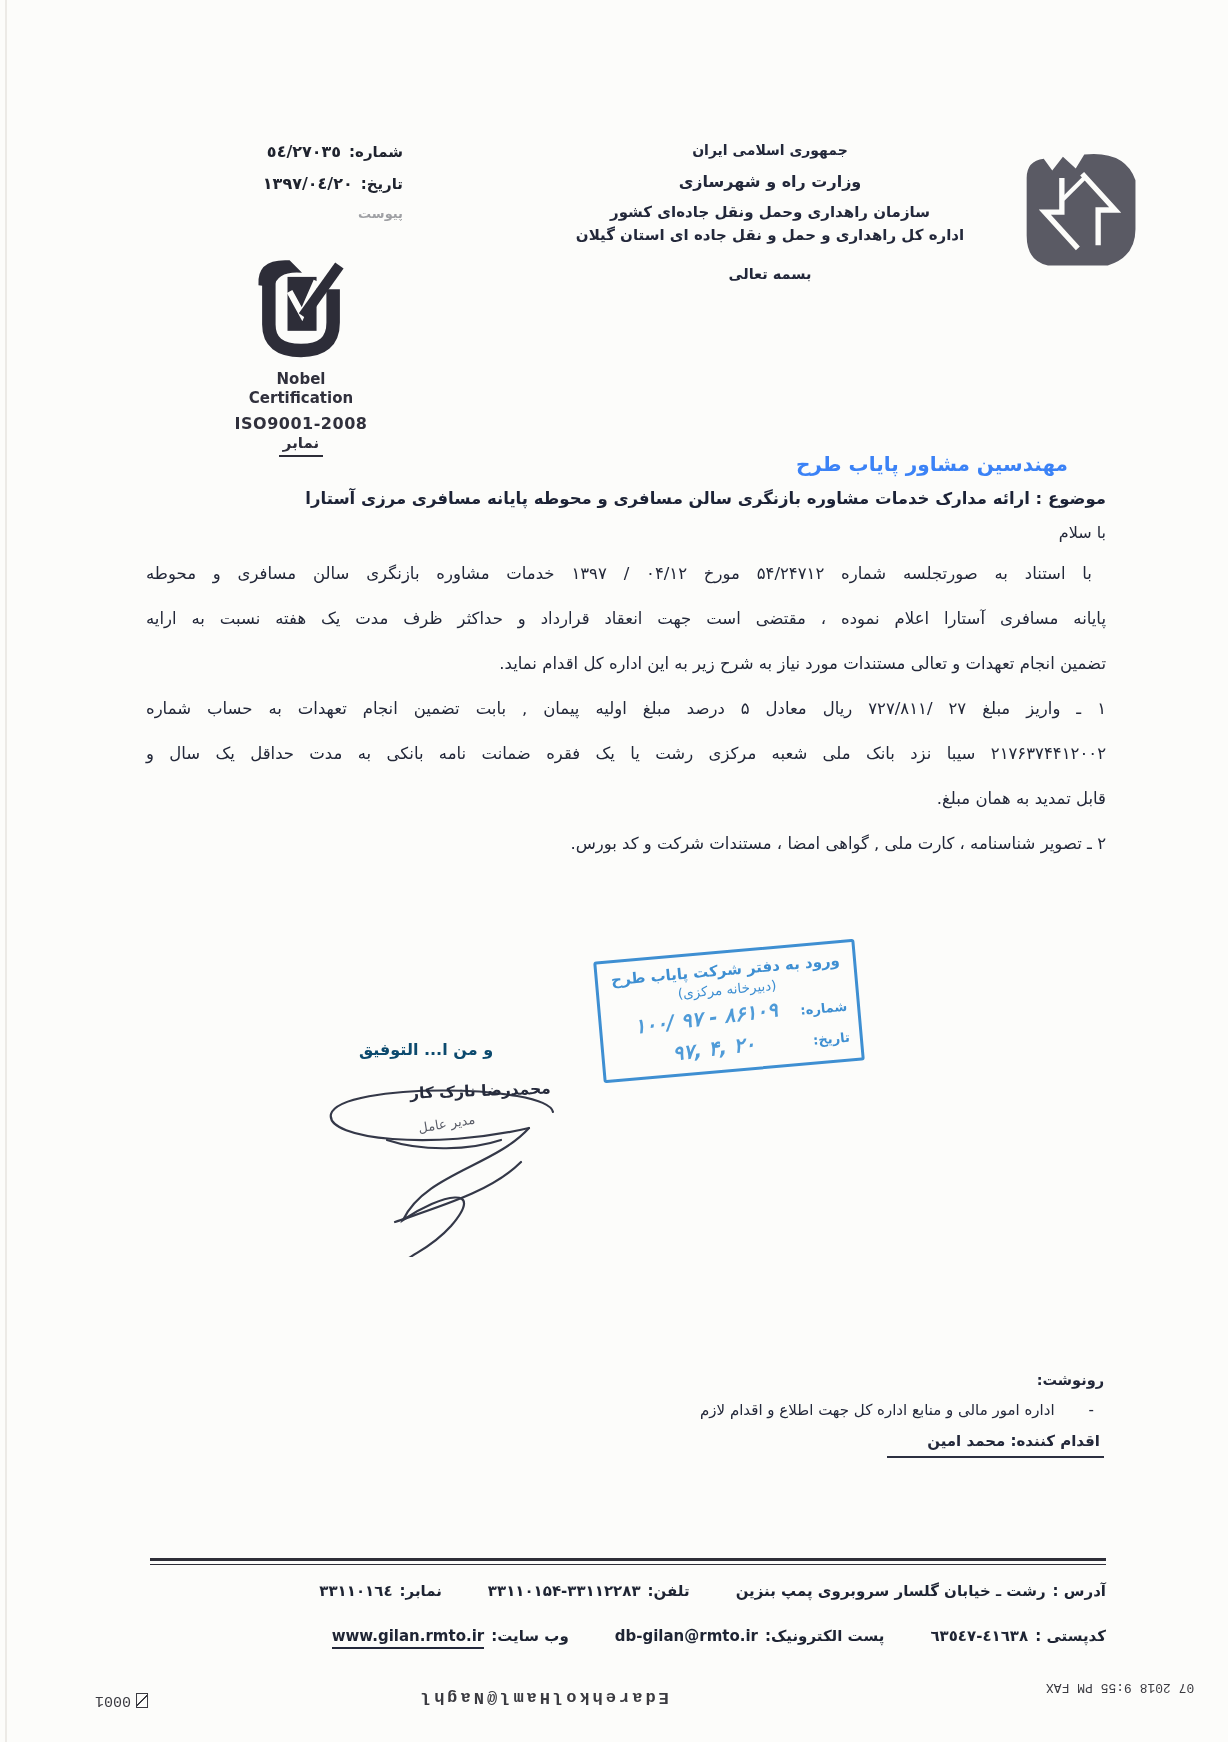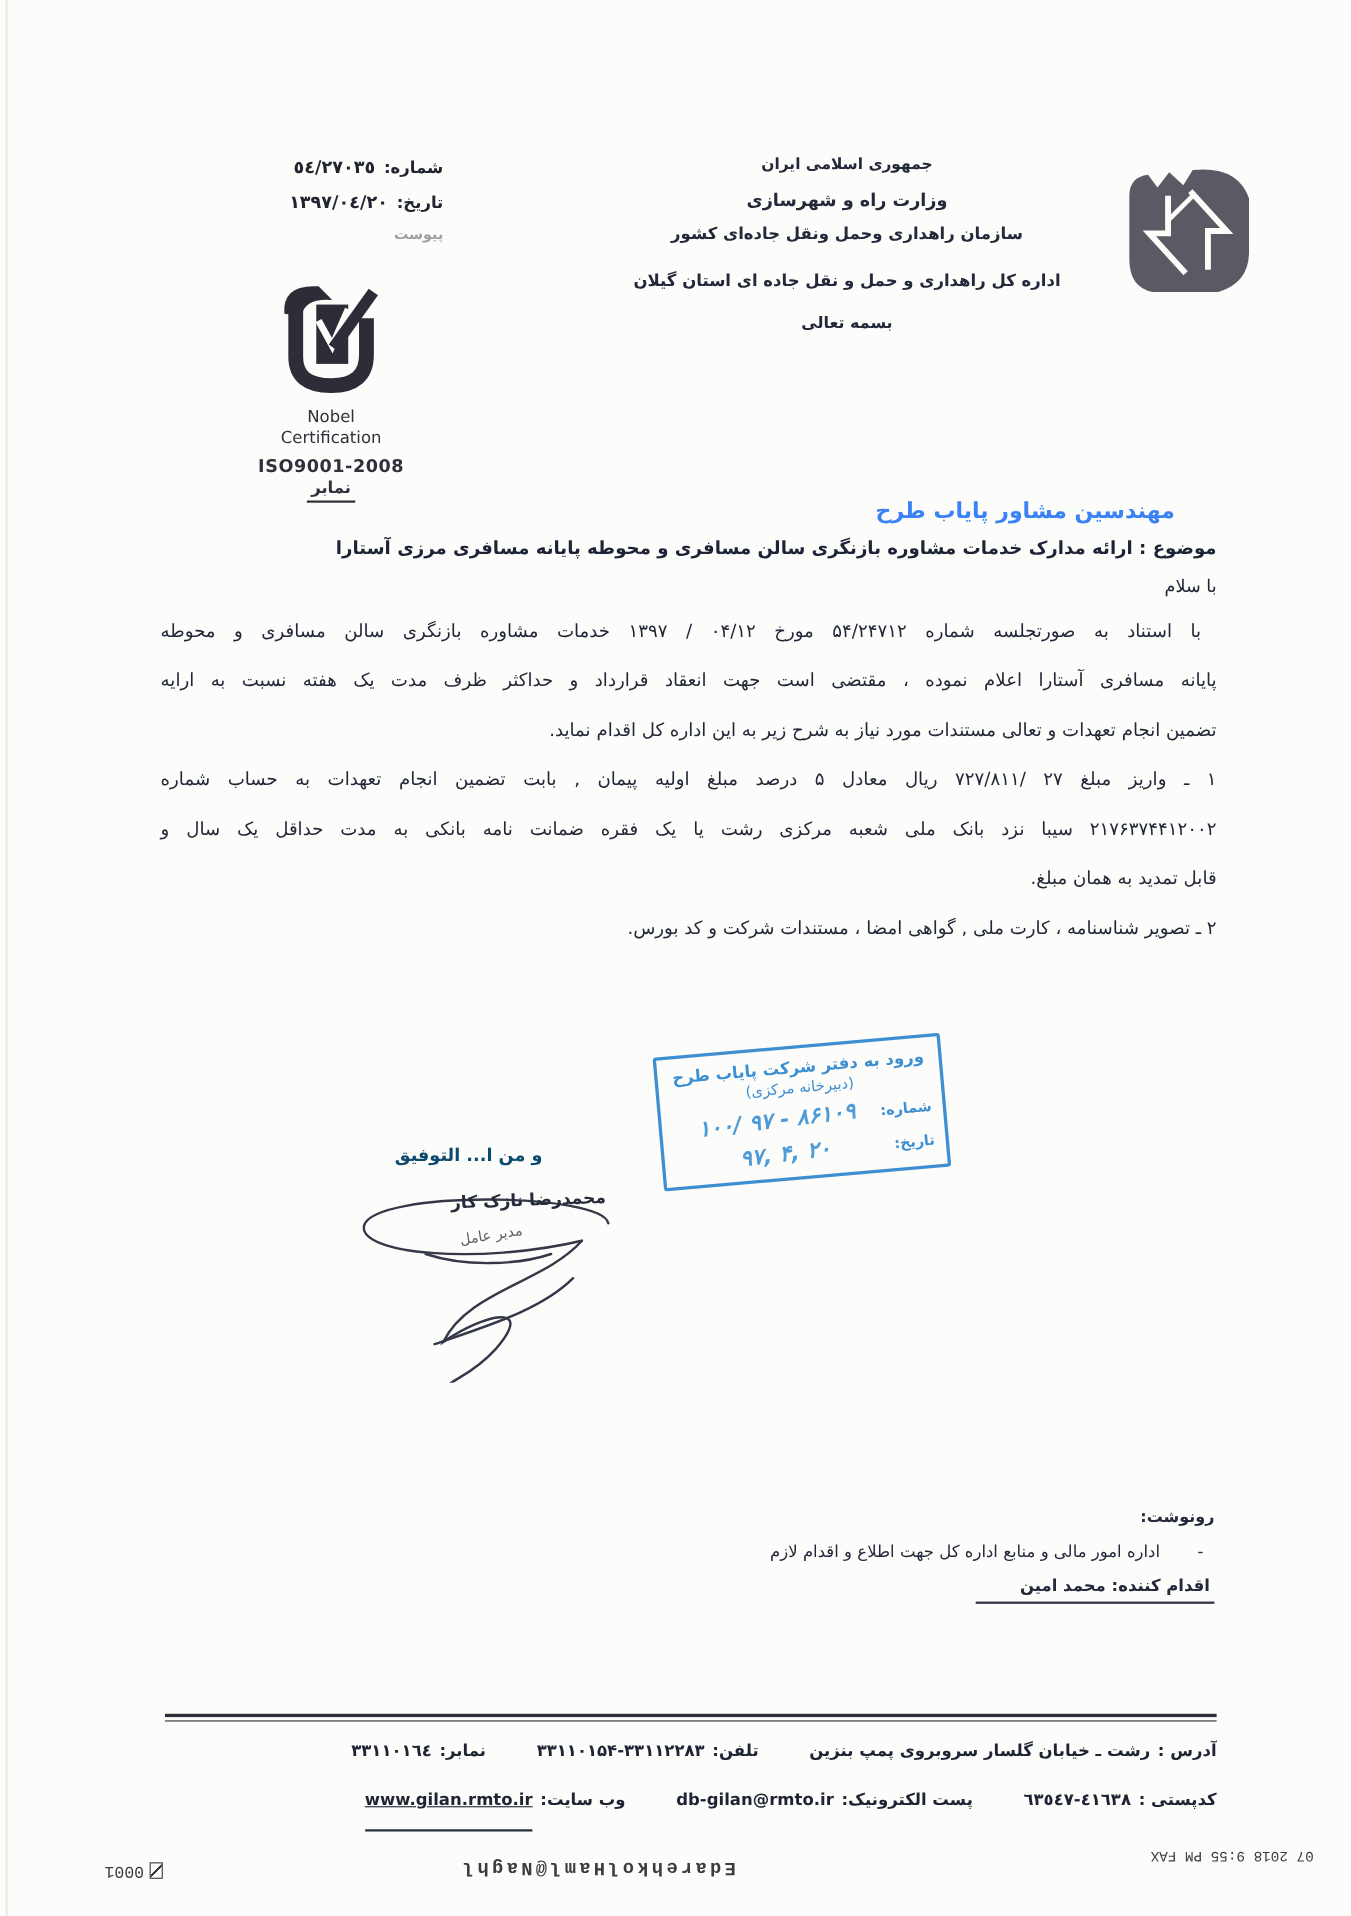--- a/index.html
+++ b/index.html
@@ -12,28 +12,28 @@
   .meta{left:208px;top:142px;width:195px;font-size:15px;font-weight:bold;direction:rtl;color:#20242f}
   .meta-row{display:flex;gap:8px;align-items:baseline;margin-bottom:13px;justify-content:flex-start}
   .meta-row .val{font-size:16px;letter-spacing:1px}
   .meta-att{opacity:.42;font-size:13px;margin-top:2px}
 
   
   .lh{left:500px;top:142px;width:540px;text-align:center;direction:rtl;color:#23283a}
   .lh div{font-weight:bold}
   .lh-1{font-size:14px;margin-bottom:14px}
   .lh-2{font-size:16px;margin-bottom:12px}
-  .lh-3{font-size:15px;margin-bottom:25px}
+  .lh-3{font-size:15px;margin-bottom:5px}
   .lh-4{font-size:15px}
   .lh-b{font-weight:bold;font-size:14.5px;margin-top:22px}
 
   
   .rmto{left:1016px;top:146px;width:128px;height:128px}
   .nobel{left:226px;top:252px;width:150px;text-align:center;color:#30303c}
-  .nobel-name{font-size:15px;font-weight:normal;line-height:19px;margin-top:2px}
+  .nobel-name{font-size:15px;font-weight:bold;line-height:19px;margin-top:2px}
   .nobel-iso{font-size:16px;font-weight:bold;margin-top:6px;letter-spacing:.5px}
   .nobel-fax{display:inline-block;font-size:15px;font-weight:bold;direction:rtl;border-bottom:2px solid #2d2d38;padding:0 4px 3px}
 
   
   .letter{left:146px;top:452px;width:960px;direction:rtl;color:#222738}
   .title{font-size:20px;font-weight:bold;color:#3b82f6;padding-right:38px;margin-bottom:13px}
   .subject{font-size:16.5px;font-weight:bold;margin-bottom:15px;color:#1d2336}
   .phoneline{font-size:16px;font-weight:bold;margin-bottom:17px}
   .salut{font-size:16px;margin-bottom:9px}
   .line{font-size:16.5px;line-height:45px}
@@ -62,21 +62,21 @@
   .cc-handler-wrap{margin-top:12px}
   .cc-handler{display:inline-block;font-size:15px;font-weight:bold;border-bottom:2.5px solid #2c3040;padding:0 4px 6px 40px}
 
   
   .rule{left:150px;top:1558px;width:956px;height:7px;border-top:3px solid #2e2e38;border-bottom:1px solid #2e2e38}
   .footer{left:150px;top:1580px;width:956px;direction:rtl;font-weight:bold;color:#1e2433}
   .f-row{display:flex;gap:46px;font-size:15px;line-height:22px}
   .f-row + .f-row{margin-top:23px}
   .f-item{white-space:nowrap}
   .f-item .lab{margin-left:7px}
-  .web-val{border-bottom:2px solid #23283a;padding-bottom:18px;text-decoration:underline}
+  .web-val{border-bottom:2px solid #23283a;padding-bottom:2px;}
 
   
   .rot{display:inline-block;transform:rotate(180deg);font-family:"Liberation Mono","DejaVu Sans Mono",monospace;color:#3a3a40}
   .fax-left{left:95px;top:1692px;font-size:15px}
   .fax-center{left:418px;top:1688px;font-size:17px;font-weight:bold;letter-spacing:3px}
   .fax-right{left:1046px;top:1680px;font-size:13px}
   .fax-doc-icon{display:inline-block;width:12px;height:15px;border:1.5px solid #3a3a40;background:linear-gradient(135deg,transparent 44%,#3a3a40 44%,#3a3a40 56%,transparent 56%);vertical-align:middle;margin:0 5px}
 </style>
 </head>
 <body>

